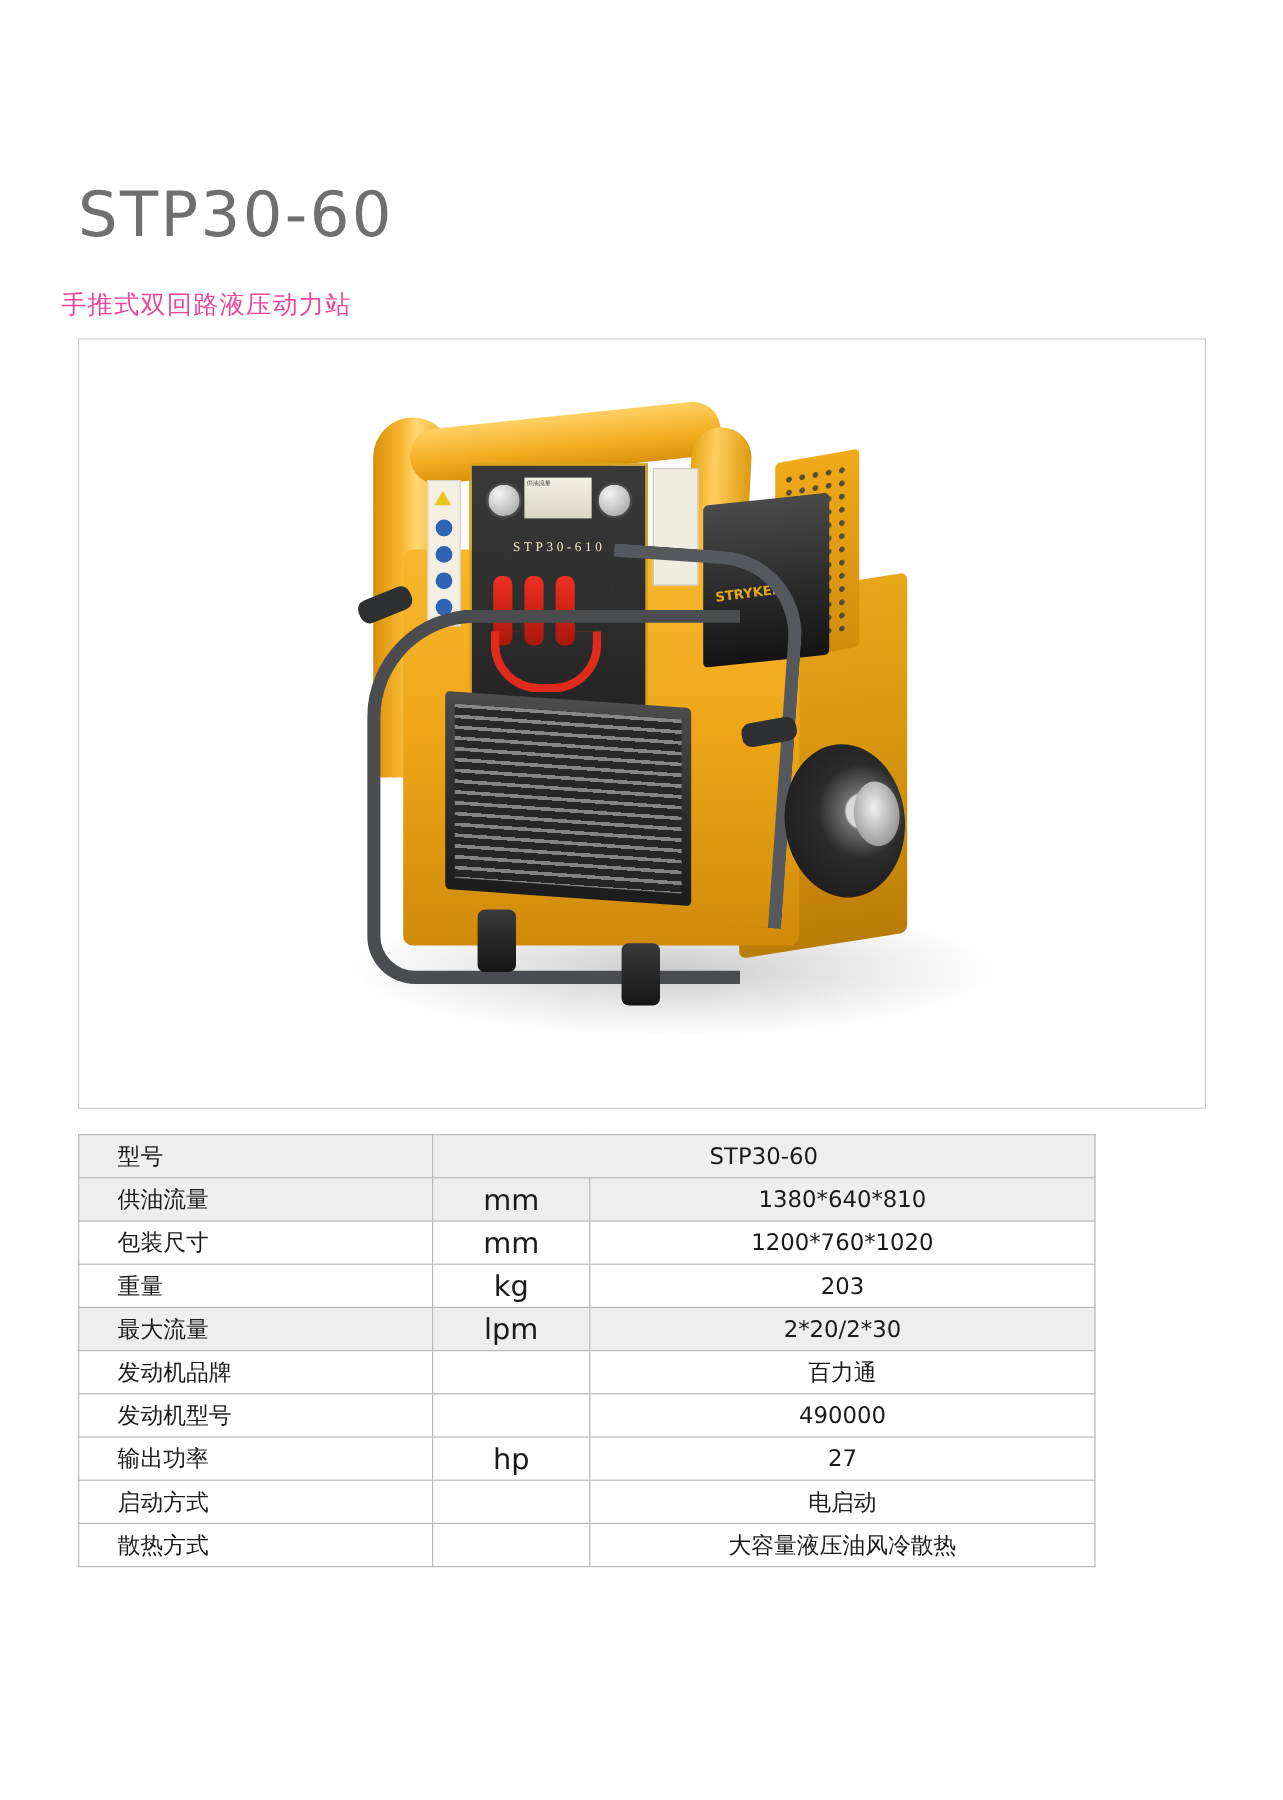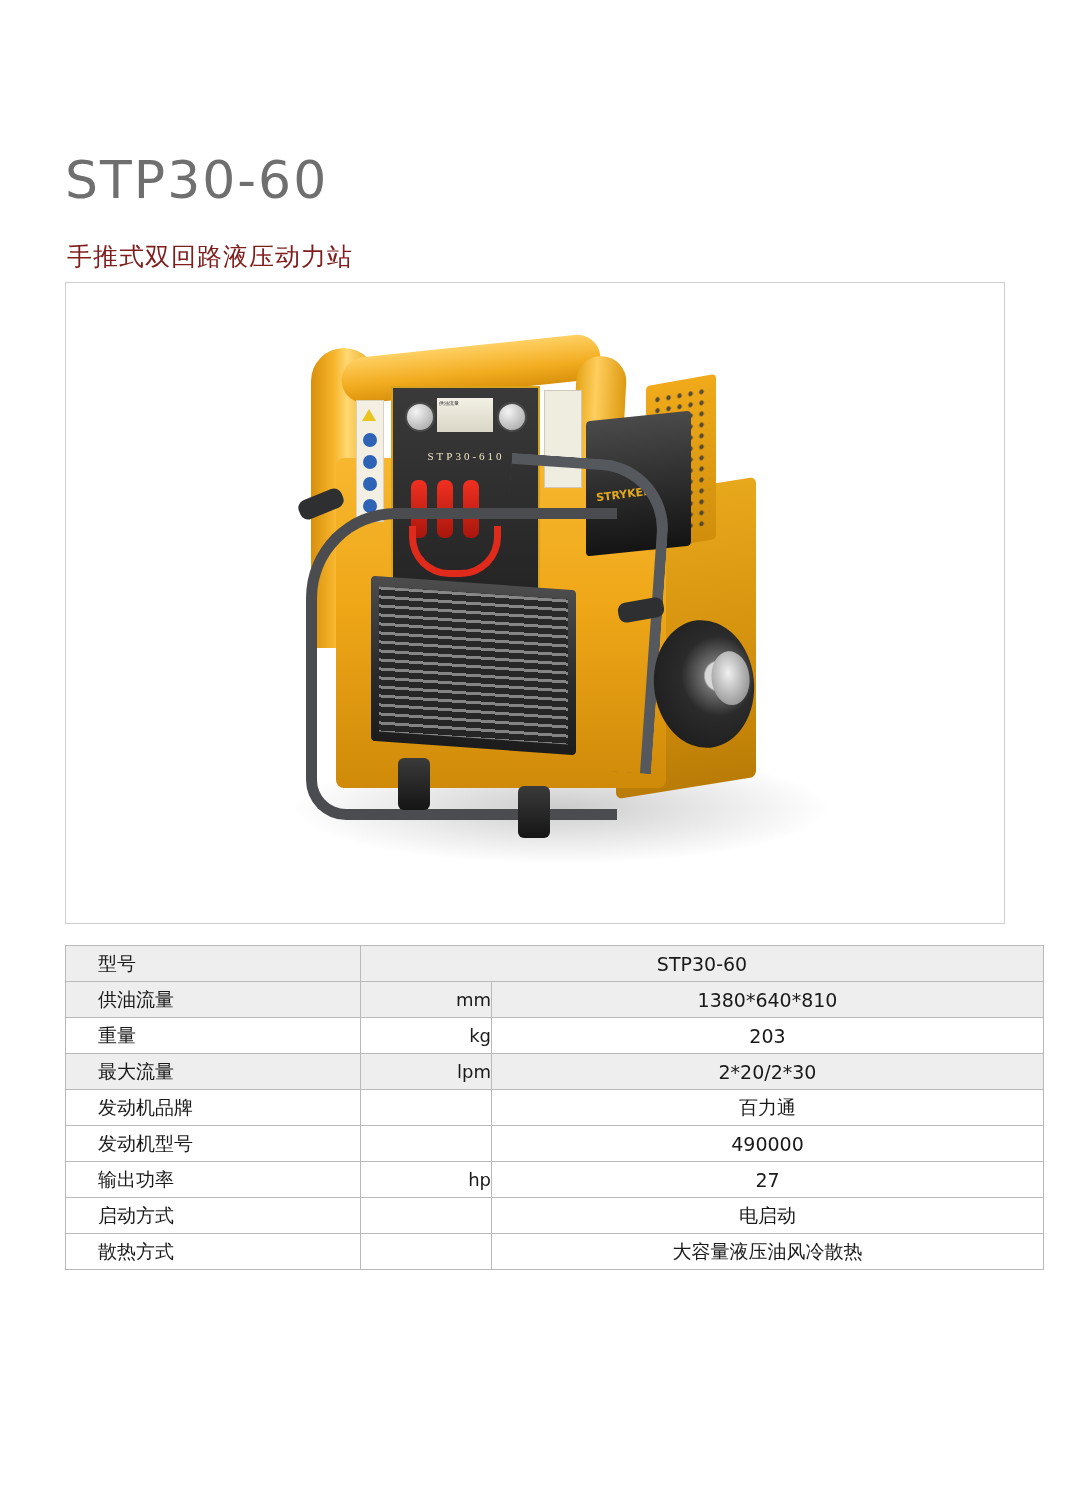--- a/index.html
+++ b/index.html
@@ -27,24 +27,24 @@
     left: 65px;
     top: 150px;
     font-size: 52px;
     letter-spacing: 2px;
     color: #6f6f6f;
     font-weight: 400;
     font-family: "DejaVu Sans", sans-serif;
   }
   .subtitle {
     position: absolute;
-    left: 67px;
+    left: 51px;
     top: 240px;
-    font-size: 25px;
-    color: #7f1d1d;
+    font-size: 21px;
+    color: #ec4899;
     letter-spacing: 1px;
     font-family: "DejaVu Sans", sans-serif;
   }
   
   .image-panel {
     position: absolute;
     left: 65px;
     top: 282px;
     width: 938px;
     height: 640px;
@@ -340,21 +340,21 @@
     background: linear-gradient(180deg,#3a3a3a,#151515);
     border-radius: 6px;
   }
   .foot.f1 { left: 112px; top: 420px; }
   .foot.f2 { left: 232px; top: 448px; }
   
   .spec-table {
     position: absolute;
     left: 65px;
     top: 945px;
-    width: 979px;
+    width: 848px;
     border-collapse: collapse;
     font-size: 19px;
     font-family: "DejaVu Sans", sans-serif;
     padding-left: 24px;
   }
   .spec-table td {
     border: 1px solid #b9b9b9;
     height: 31px;
     padding: 2px 0;
     color: #1a1a1a;
@@ -362,22 +362,22 @@
   .spec-table tr.alt td {
     background: #eeeeee;
   }
   .c-label {
     width: 262px;
     padding-left: 32px !important;
     text-align: left;
   }
   .c-unit {
     width: 130px;
-    text-align: right;
-    font-size: 18px;
+    text-align: center;
+    font-size: 24px;
   }
   .c-value {
     text-align: center;
   }
   .c-span {
     text-align: center;
   }
 </style>
 </head>
 <body>
@@ -448,20 +448,25 @@
         <tr class="alt">
           <td class="c-label">型号</td>
           <td class="c-span" colspan="2">STP30-60</td>
         </tr>
         <tr class="alt">
           <td class="c-label">供油流量</td>
           <td class="c-unit">mm</td>
           <td class="c-value">1380*640*810</td>
         </tr>
         <tr>
+          <td class="c-label">包装尺寸</td>
+          <td class="c-unit">mm</td>
+          <td class="c-value">1200*760*1020</td>
+        </tr>
+        <tr>
           <td class="c-label">重量</td>
           <td class="c-unit">kg</td>
           <td class="c-value">203</td>
         </tr>
         <tr class="alt">
           <td class="c-label">最大流量</td>
           <td class="c-unit">lpm</td>
           <td class="c-value">2*20/2*30</td>
         </tr>
         <tr>

